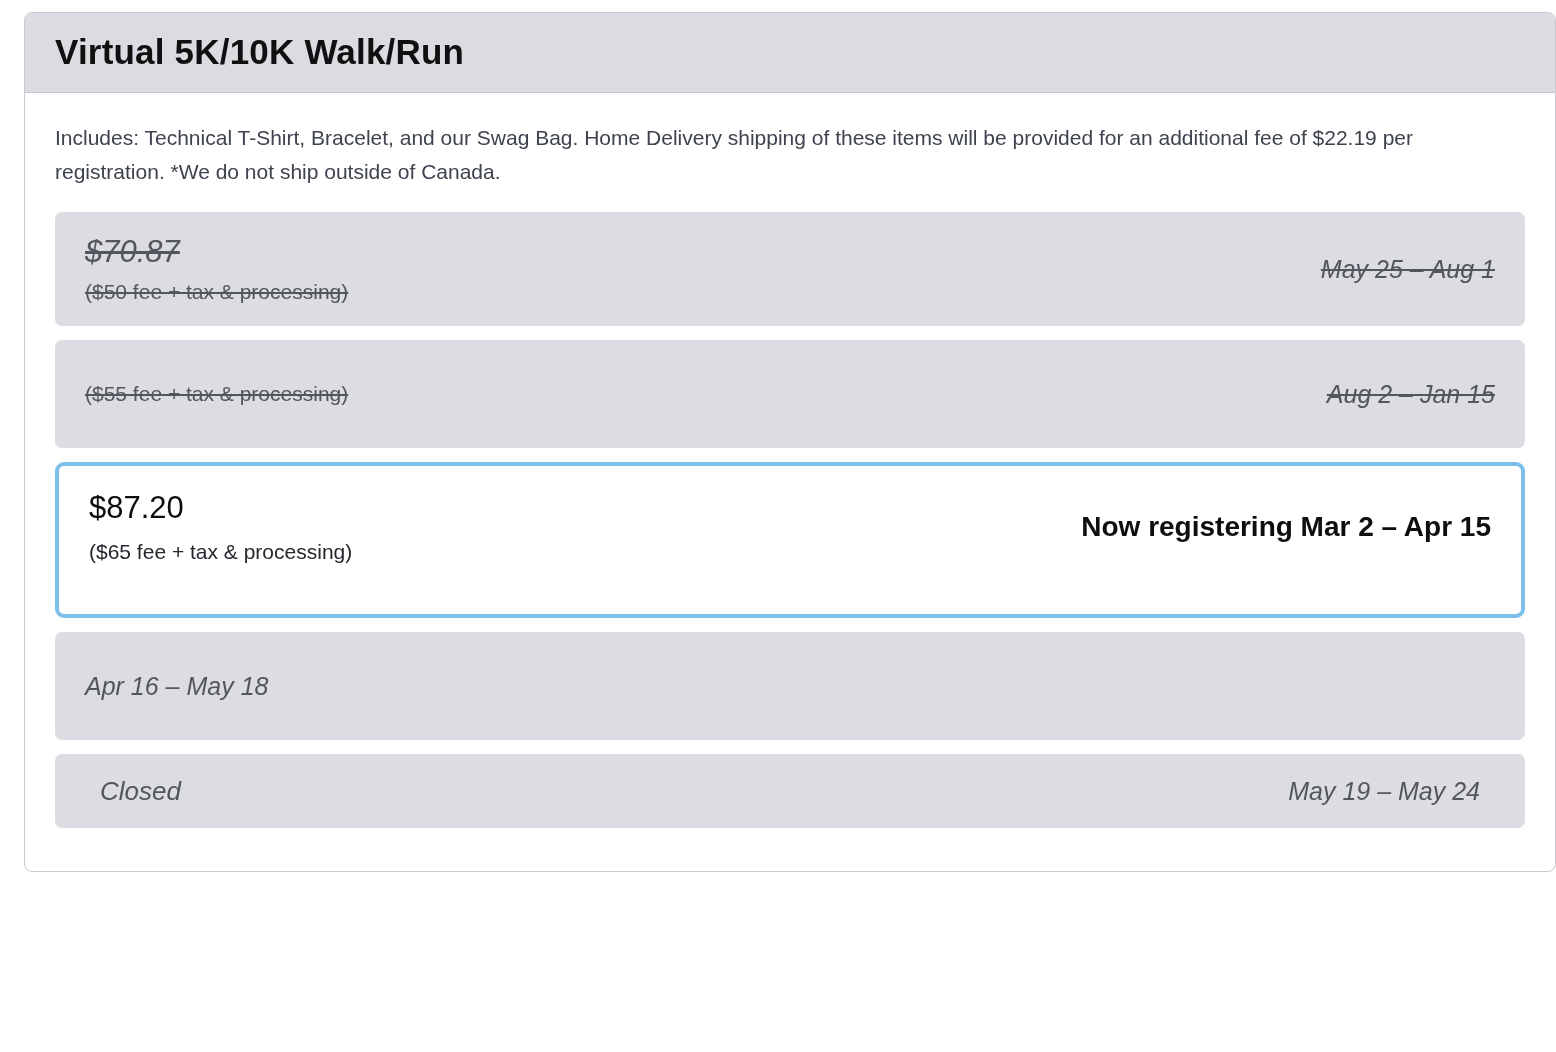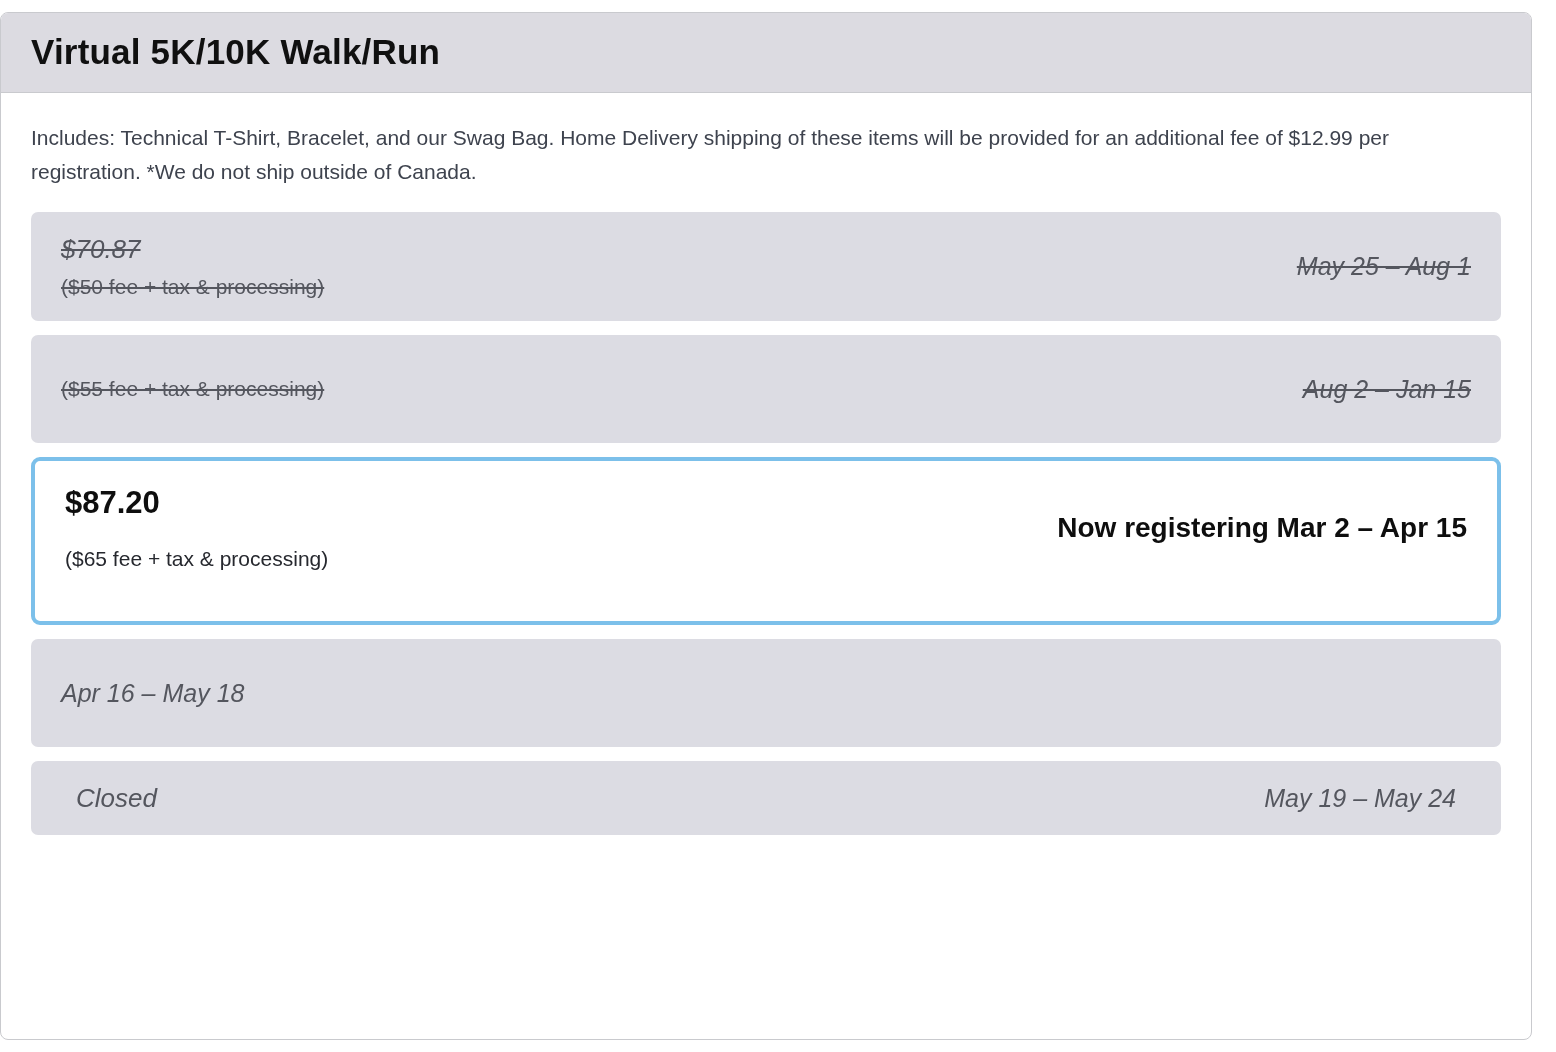--- a/index.html
+++ b/index.html
@@ -3,22 +3,22 @@
 <meta charset="utf-8">
 <style>
   * { margin: 0; padding: 0; box-sizing: border-box; }
   html, body {
     width: 1556px; height: 1052px;
     background: #ffffff;
     font-family: "Liberation Sans", sans-serif;
   }
   .card {
     position: absolute;
-    left: 0; top: 12px;
-    width: 1532px; height: 1028px;
+    left: 24px; top: 12px;
+    width: 1532px; height: 860px;
     background: #ffffff;
     border: 1px solid var(--card-border);
     border-radius: 8px;
     overflow: hidden;
   }
   .card-header {
     background: var(--header-bg);
     border-bottom: 1px solid var(--card-border);
     padding: 18px 30px 20px 30px;
     height: 80px;
@@ -47,21 +47,21 @@
     padding: 22px 30px;
     margin-bottom: 14px;
     min-height: 108px;
     display: flex;
     justify-content: space-between;
     align-items: center;
     color: var(--row-text);
   }
   .tier-left { display: flex; flex-direction: column; gap: 10px; }
   .tier-price {
-    font-size: 26px;
+    font-size: 31px;
     font-style: italic;
   }
   .tier-fee {
     font-size: 21px;
   }
   .tier-dates {
     font-size: 25px;
     font-style: italic;
     white-space: nowrap;
   }
@@ -77,23 +77,23 @@
   }
   .active-top {
     display: flex;
     justify-content: space-between;
     align-items: center;
     padding: 0 4px;
     margin-bottom: 24px;
   }
   .active-price {
     font-size: 31px;
-    font-weight: bold;
+    font-weight: normal;
     color: #0e0e0e;
-    margin-bottom: 16px;
+    margin-bottom: 4px;
   }
   .active-fee {
     font-size: 21px;
     color: #26282e;
   }
   .active-dates {
     font-size: 28px;
     font-weight: bold;
     color: #0e0e0e;
     white-space: nowrap;
@@ -125,21 +125,21 @@
 <body>
 
 <div class="card">
 
   <div class="card-header">
     <div class="card-title">Virtual 5K/10K Walk/Run</div>
   </div>
 
   <div class="card-body">
 
-    <p class="description">Includes: Technical T-Shirt, Bracelet, and our Swag Bag. Home Delivery shipping of these items will be provided for an additional fee of $12.99 per registration. *We do not ship outside of Canada.</p>
+    <p class="description">Includes: Technical T-Shirt, Bracelet, and our Swag Bag. Home Delivery shipping of these items will be provided for an additional fee of $22.19 per registration. *We do not ship outside of Canada.</p>
 
     <div class="tier-row past">
       <div class="tier-left">
         <div class="tier-price">$70.87</div>
         <div class="tier-fee">($50 fee + tax &amp; processing)</div>
       </div>
       <div class="tier-dates">May 25 – Aug 1</div>
     </div>
 
     <div class="tier-row past">

